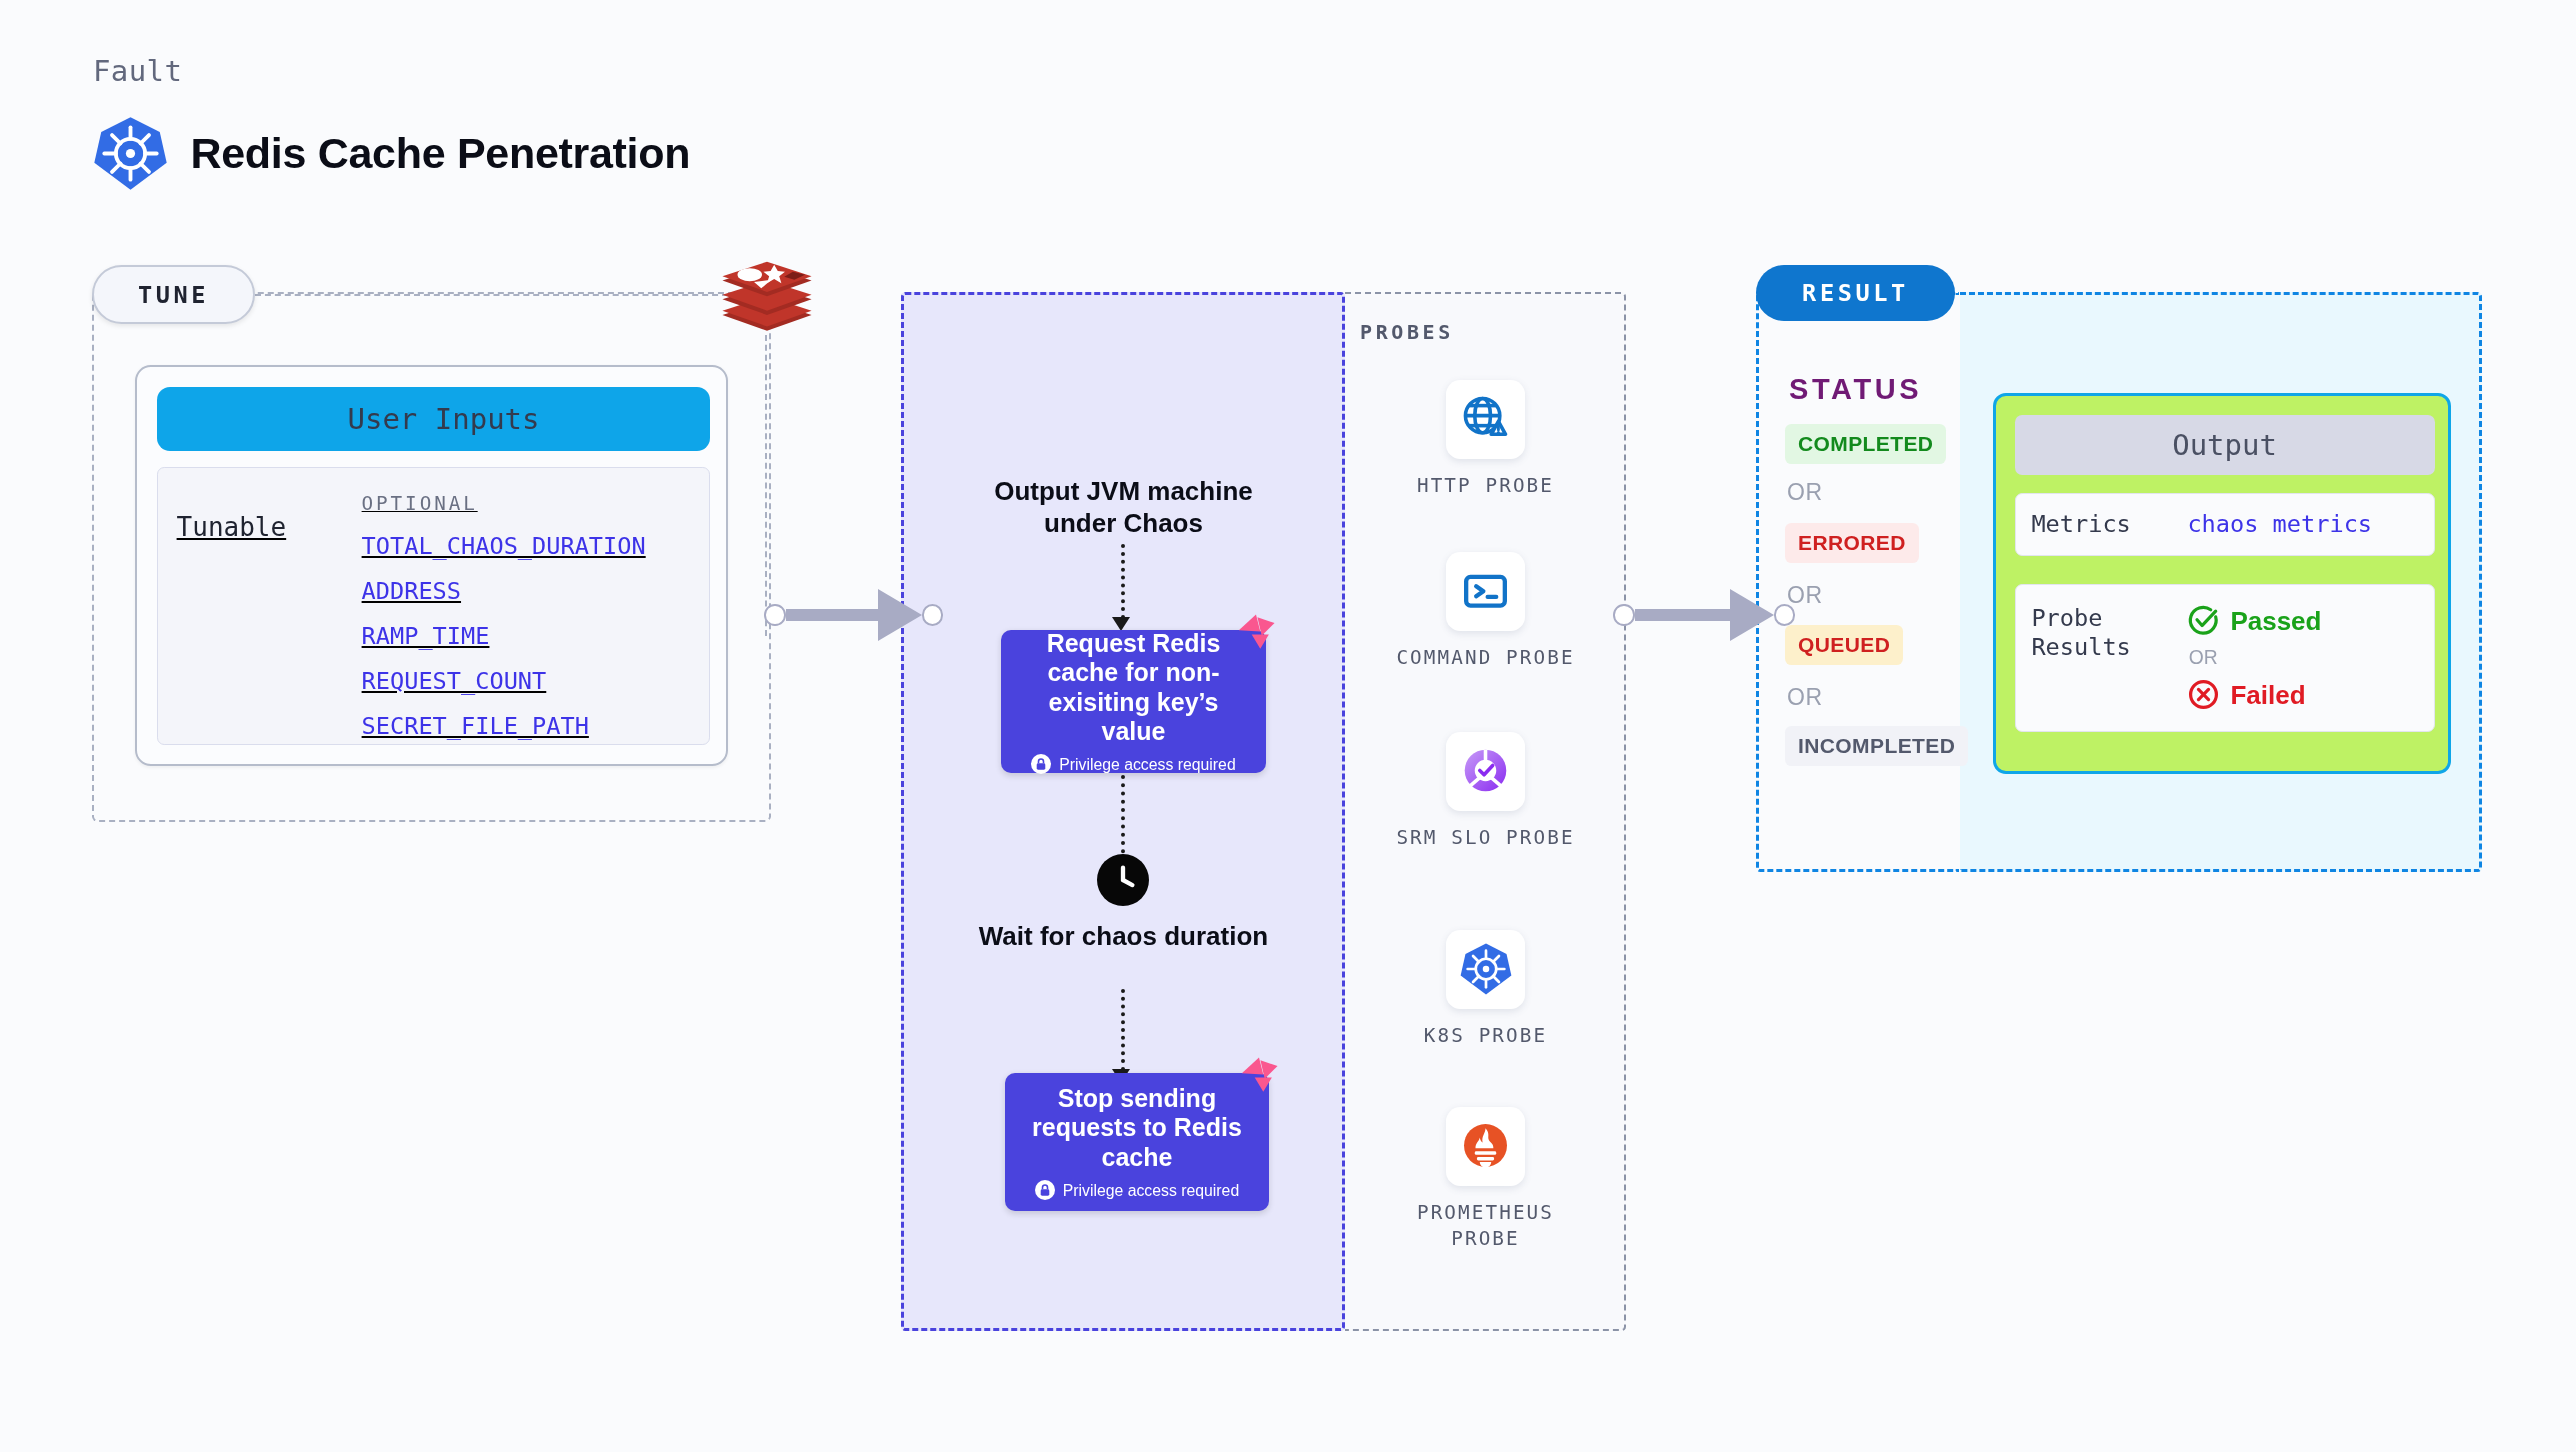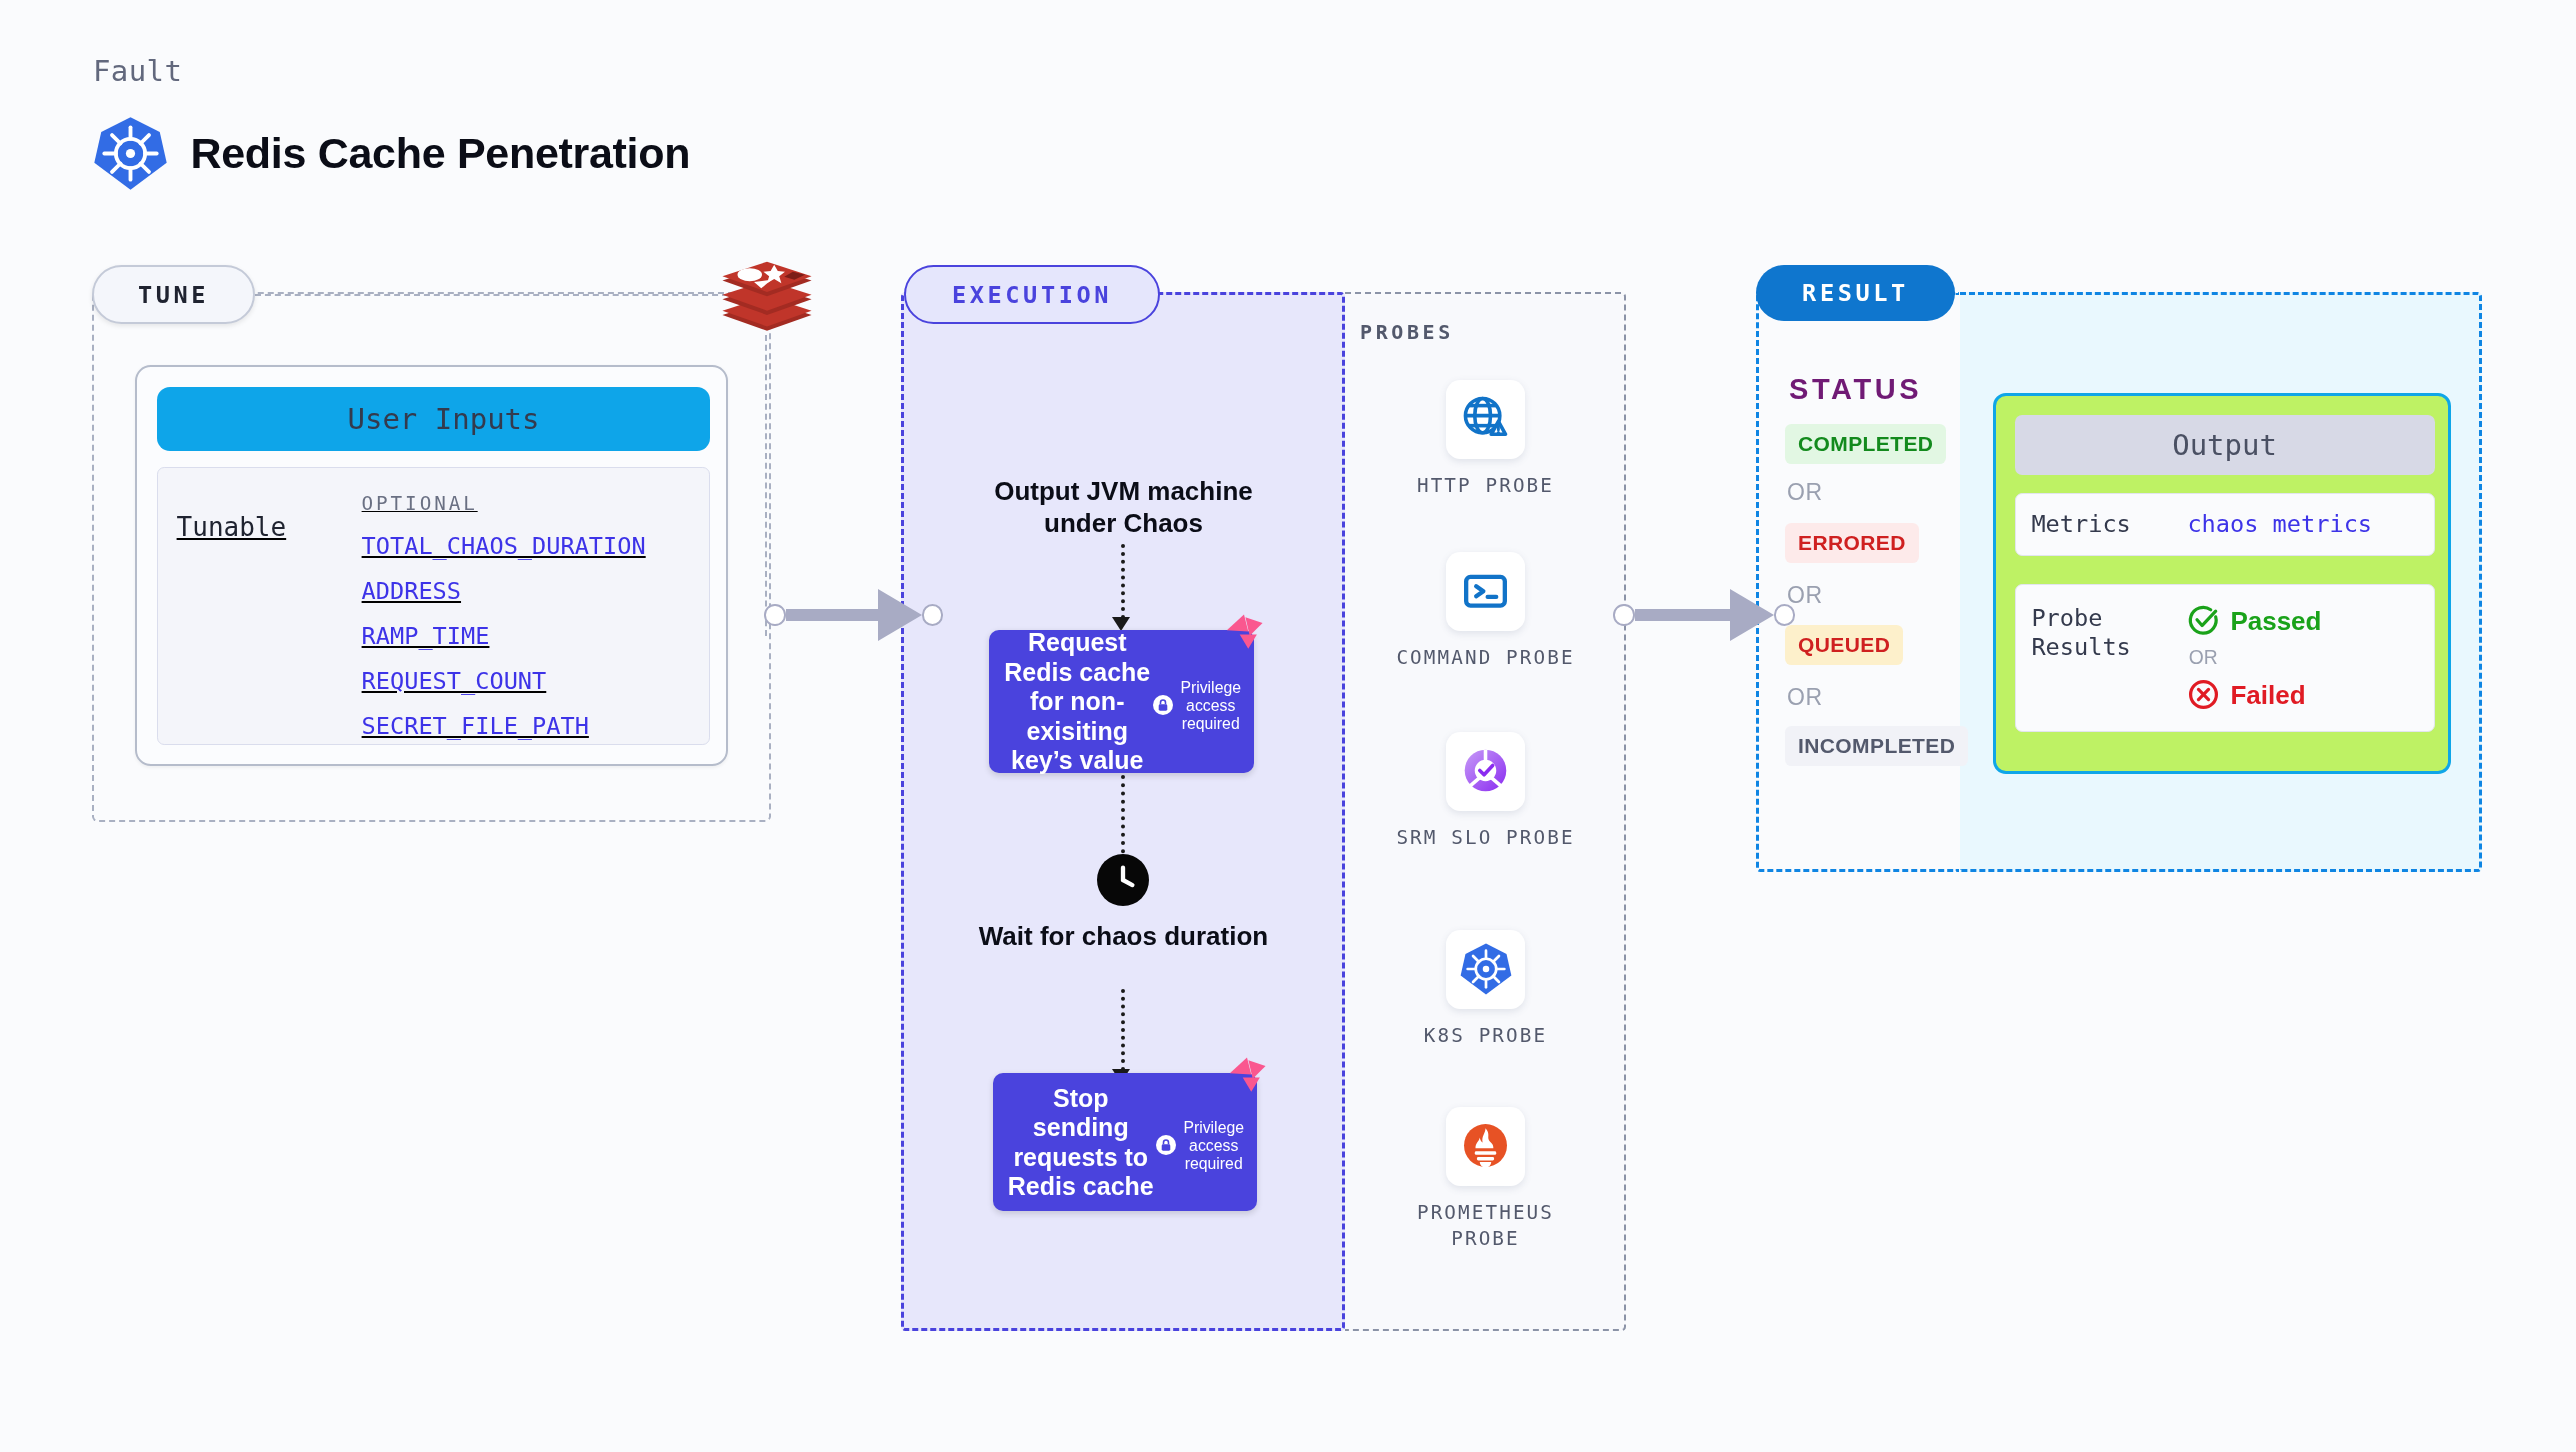--- a/index.html
+++ b/index.html
@@ -107,23 +107,24 @@
     position: absolute; width: 0; border-left: 4.3px dotted #1a1a1a;
   }
   .arrow-head {
     position: absolute; width: 0; height: 0;
     border-left: 9.3px solid transparent; border-right: 9.3px solid transparent;
     border-top: 14.3px solid #1a1a1a;
   }
 
   .step-box {
     position: absolute; background: #4a43dd; border-radius: 10px;
-    display: flex; flex-direction: row; align-items: center; justify-content: center;
+    display: flex; flex-direction: column; align-items: center; justify-content: center;
     color: #fff; text-align: center; padding: 10px 13px 8.6px;
     box-shadow: 0 2.1px 6.4px rgba(0,0,0,.14);
+    margin-left: 12px;
   }
   .step-title { font-size: 25px; font-weight: 700; line-height: 1.18; }
   .priv-row { display: flex; align-items: center; gap: 7.9px; margin-top: 7.2px; }
   .priv-text { font-size: 15.8px; font-weight: 400; color: #ffffff; }
   .lit-badge { position: absolute; right: -10px; top: -17px; width: 40px; height: 37px; }
 
   .clock-wrap { position: absolute; width: 52px; height: 52px; }
 
   
   .result-status-zone {
@@ -259,21 +260,20 @@
 
   <div class="conn" style="left:764px; top:589px;">
     <div class="conn-dot"></div>
     <div class="conn-line" style="width:92px;"></div>
     <div class="conn-tri"></div>
     <div class="conn-dot"></div>
   </div>
 
   <div class="exec-zone"></div>
   <div class="probes-zone"></div>
-  <div class="pill pill-exec">EXECUTION</div>
   <div class="probes-title">PROBES</div>
 
   <div class="flow-text" style="left:973px; top:476px;">Output JVM machine under Chaos</div>
   <div class="dotted-arrow" style="left:1121px; top:544px; height:75px;"></div>
   <div class="arrow-head" style="left:1112px; top:617px;"></div>
 
   <div class="step-box" style="left:989px; top:630px; width:265px; height:143px;">
     <span class="lit-badge">
       <svg viewBox="0 0 56 52" aria-hidden="true">
         <polygon points="4,24 28,2 34,26" fill="#fa578f"></polygon>

